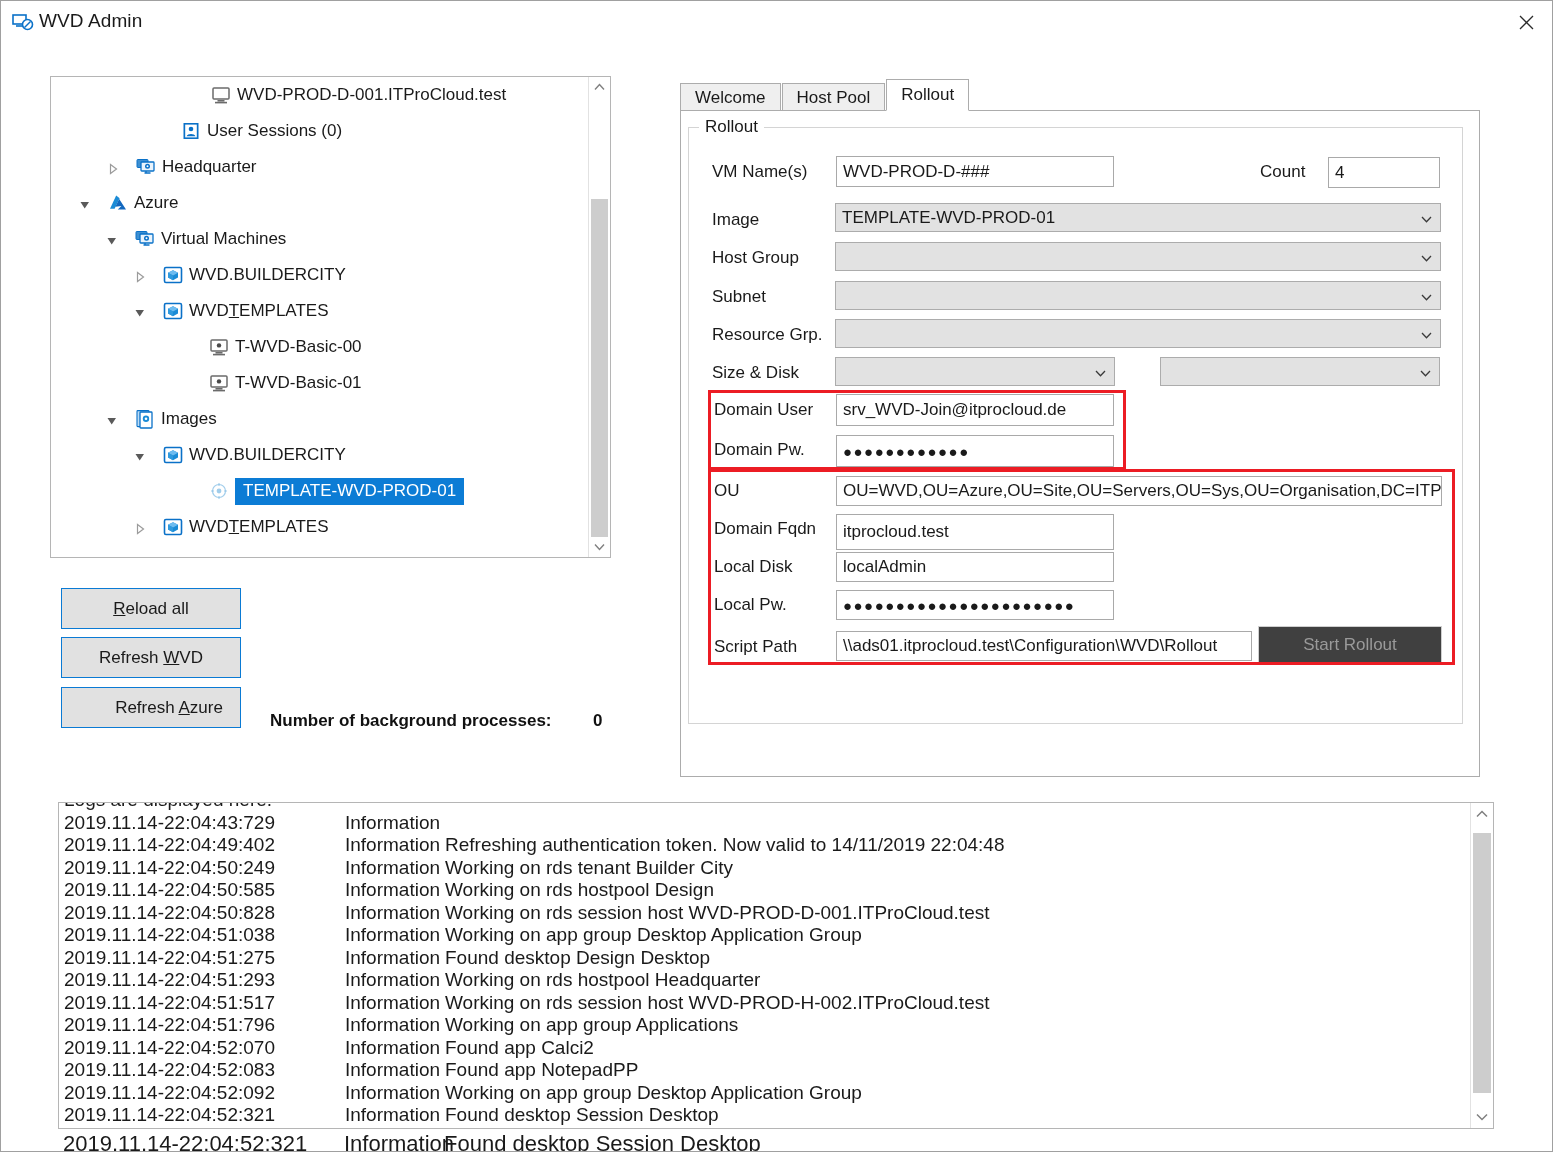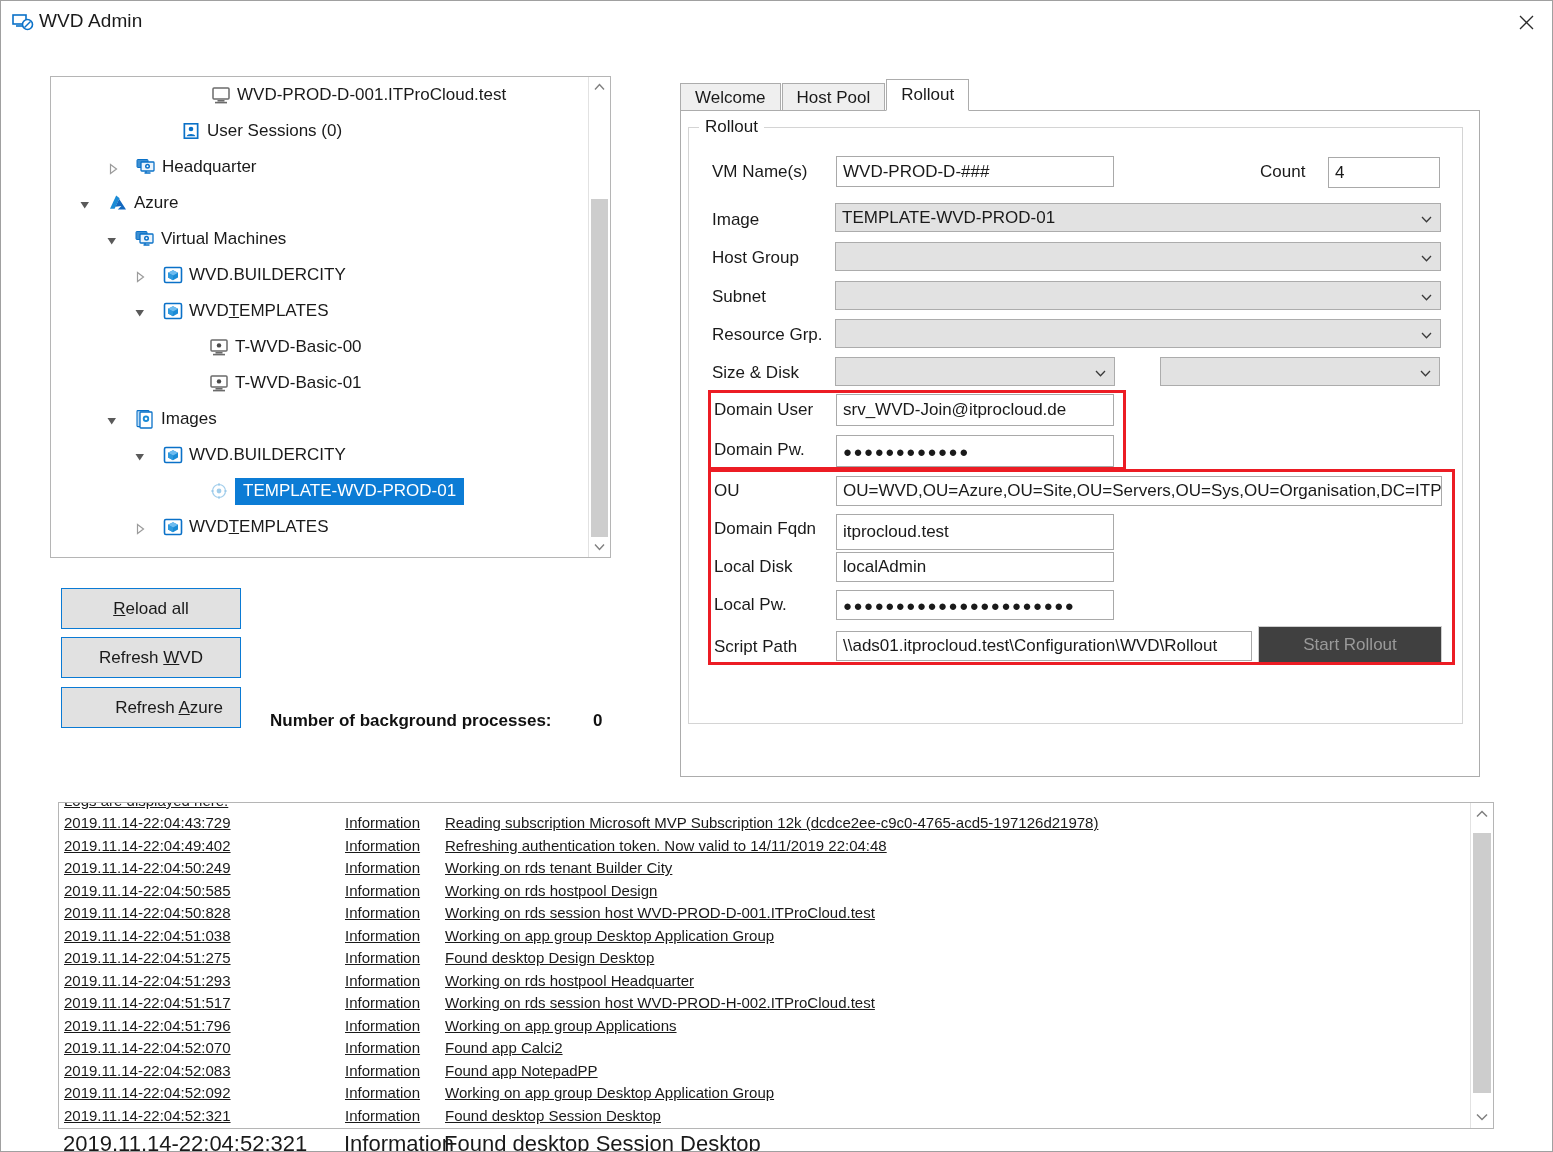--- a/index.html
+++ b/index.html
@@ -183,22 +183,22 @@
     position: absolute; left: 57px; top: 801px; width: 1436px; height: 327px;
     background: #ffffff; border: 1px solid #b5b5b5; box-sizing: border-box;
     overflow: hidden;
   }
   #log-clip {
     position: absolute; left: 0; top: 0; width: 1412px; height: 325px;
     overflow: hidden;
   }
   #log-list { position: absolute; left: 5px; top: -14px; }
   .log-line {
-    height: 22.5px; font-size: 15px; color: #1a1a1a;
-    white-space: nowrap; display: flex; align-items: center; text-decoration: underline;
+    height: 22.5px; font-size: 19px; color: #1a1a1a;
+    white-space: nowrap; display: flex; align-items: center;
   }
   .log-ts { display: inline-block; width: 281px; }
   .log-lvl { display: inline-block; width: 100px; }
   .log-msg { display: inline-block; }
   .log-head { color: #1a1a1a; }
 
   #log-scroll {
     position: absolute; right: 0px; top: 0px; width: 22px; height: 325px;
     background: #ffffff; border-left: 1px solid #e2e2e2;
   }
@@ -515,21 +515,20 @@
   <div class="redbox" id="redbox-1"></div>
   <div class="redbox" id="redbox-2"></div>
 
   <div id="log-panel">
     <div id="log-clip">
       <div id="log-list">
           <div class="log-line log-head">Logs are displayed here.</div>
           <div class="log-line">
             <span class="log-ts">2019.11.14-22:04:43:729</span>
             <span class="log-lvl">Information</span>
-            <span class="log-msg">Reading subscription Microsoft MVP Subscription 12k (dcdce2ee-c9c0-4765-acd5-197126d21978)</span>
           </div>
           <div class="log-line">
             <span class="log-ts">2019.11.14-22:04:49:402</span>
             <span class="log-lvl">Information</span>
             <span class="log-msg">Refreshing authentication token. Now valid to 14/11/2019 22:04:48</span>
           </div>
           <div class="log-line">
             <span class="log-ts">2019.11.14-22:04:50:249</span>
             <span class="log-lvl">Information</span>
             <span class="log-msg">Working on rds tenant Builder City</span>

